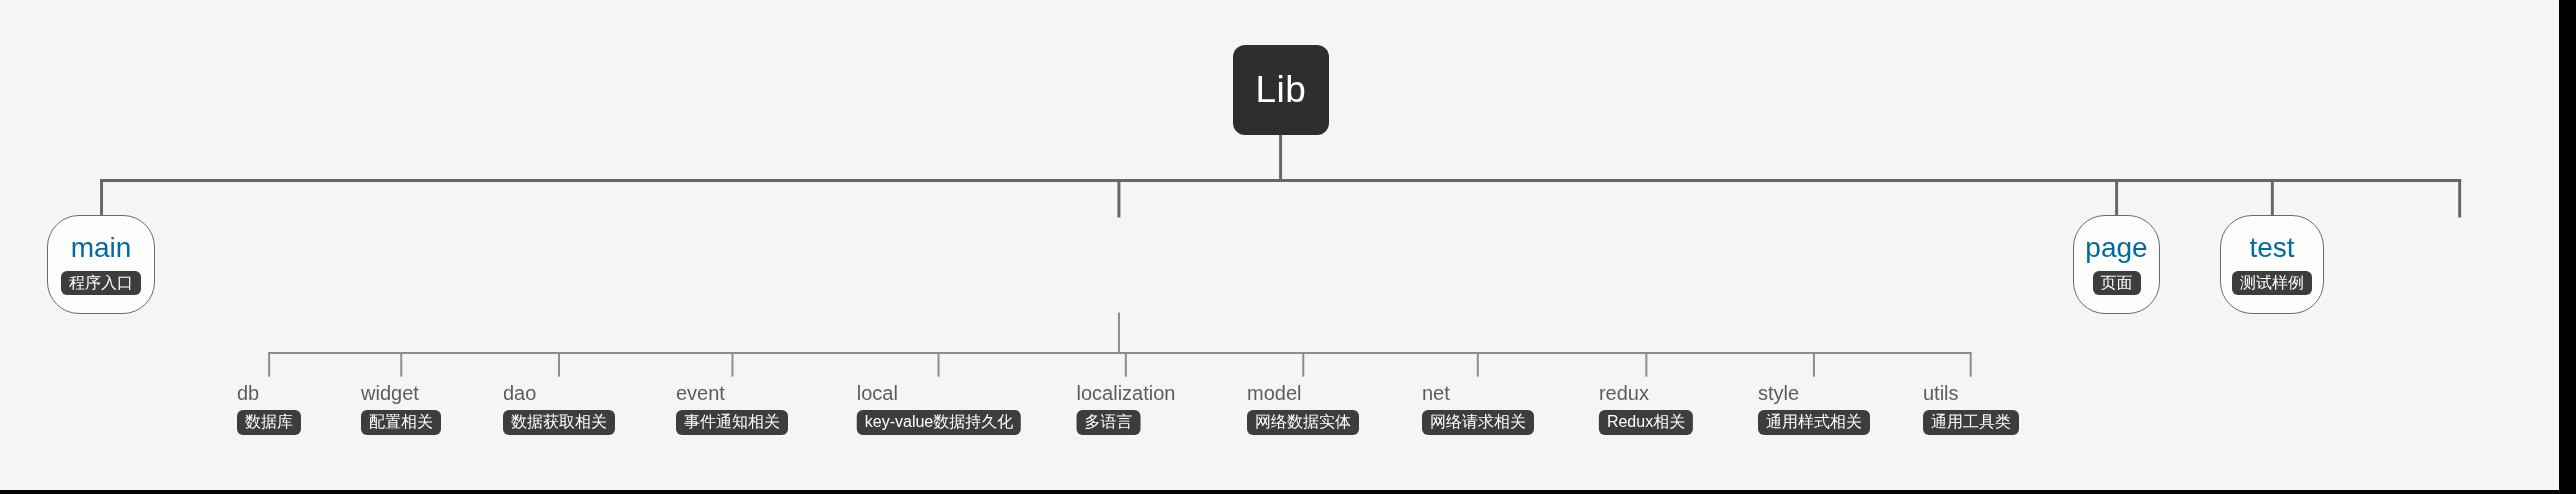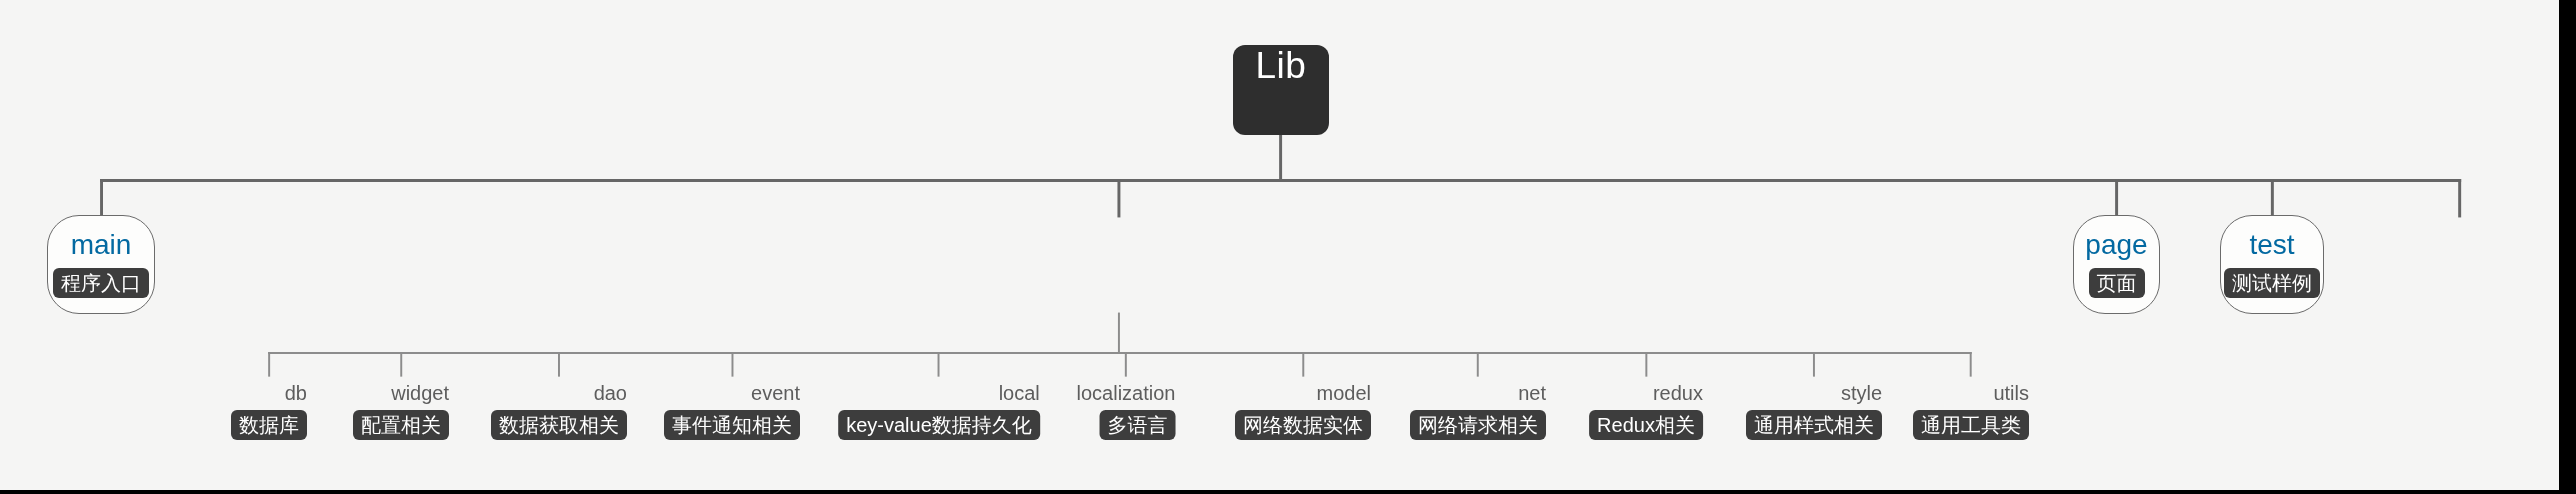--- a/index.html
+++ b/index.html
@@ -14,21 +14,21 @@
     background: #f5f5f4;
     overflow: hidden;
   }
   svg.wires { position: absolute; left: 0; top: 0; }
 
   
   .root-node {
     position: absolute;
     background: #2e2e2e;
     border-radius: 12px;
-    display: flex; align-items: flex-start; justify-content: center;
+    display: flex; align-items: center; justify-content: center;
     color: #ffffff;
     font-size: 37px;
     letter-spacing: 0.5px;
     cursor: default;
   }
 
   
   .l1-node {
     position: absolute;
     height: 99px;
@@ -44,34 +44,34 @@
     font-size: 28px;
     color: #0369a1;
     line-height: 1;
     white-space: nowrap;
   }
 
   
   .badge {
     background: #3d3d3d;
     color: #ffffff;
-    font-size: 20px;
+    font-size: 16px;
     line-height: 1.3;
     padding: 2px 8px;
     border-radius: 6px;
     white-space: nowrap;
   }
 
   
   .l2-item {
     position: absolute;
     top: 383px;
     transform: translateX(-50%);
     display: flex; flex-direction: column;
-    align-items: flex-end;
+    align-items: flex-start;
     gap: 7px;
   }
   .l2-name {
     font-size: 20px;
     color: #5d5d5d;
     line-height: 1;
     white-space: nowrap;
   }
 
   

